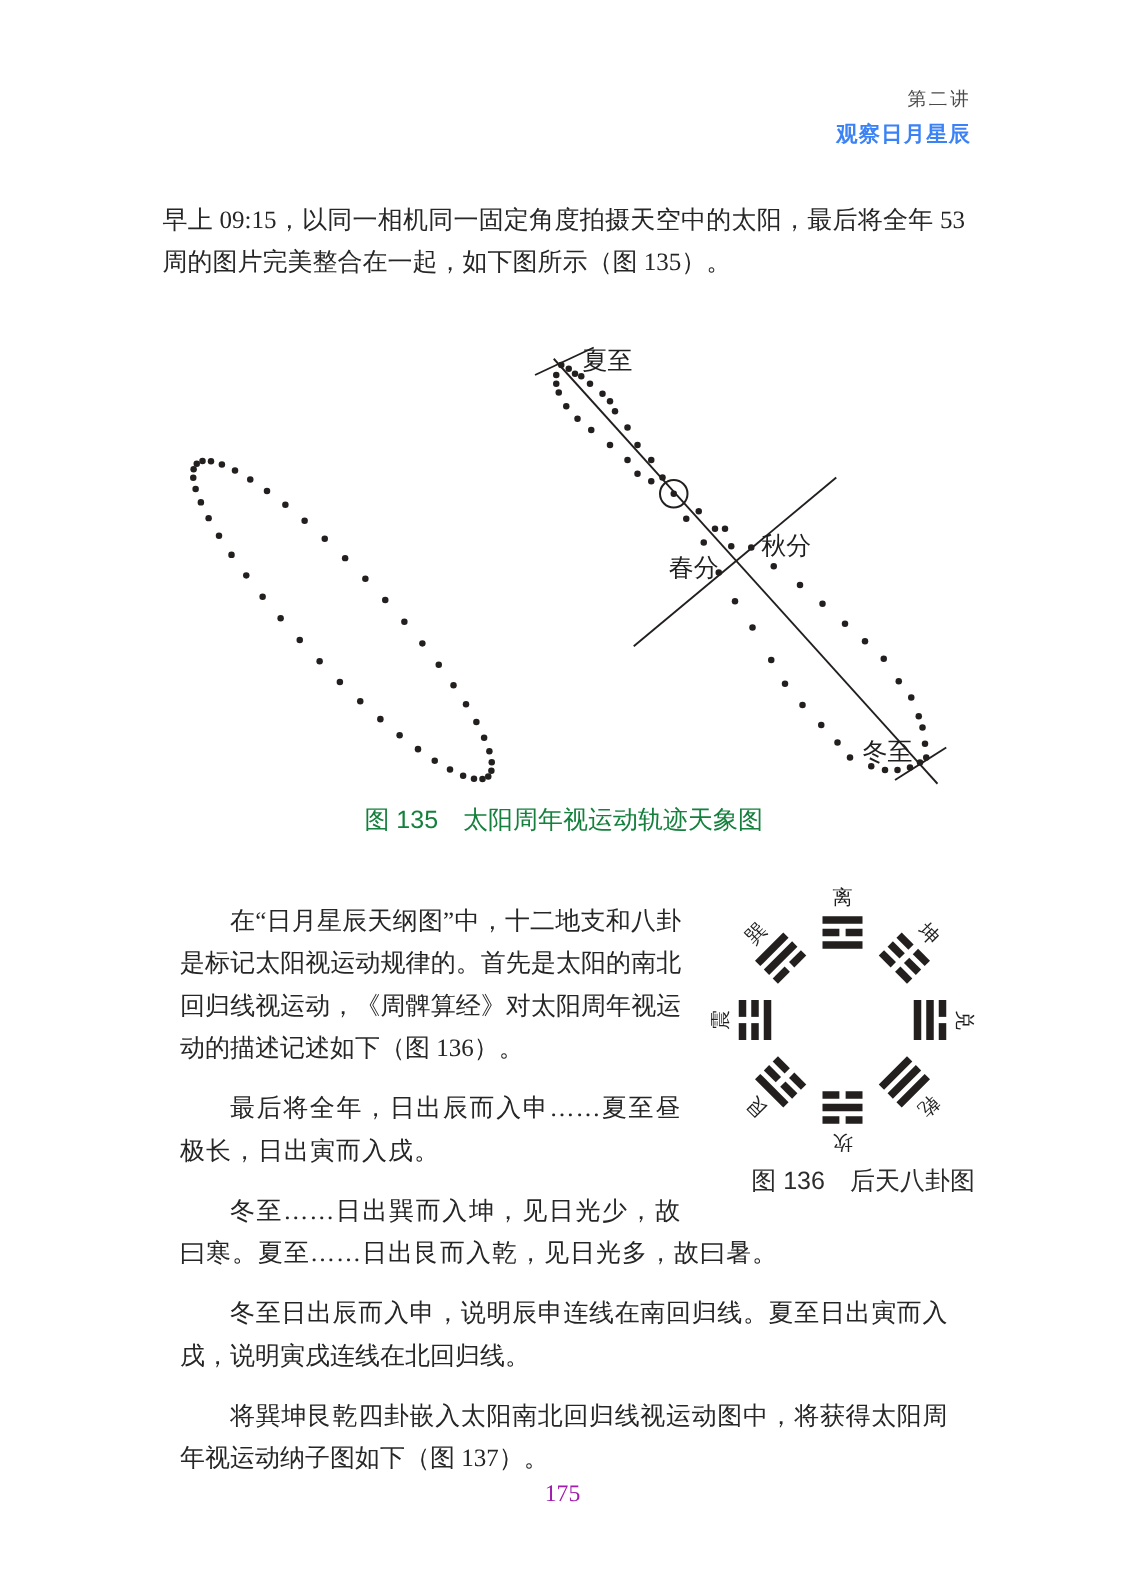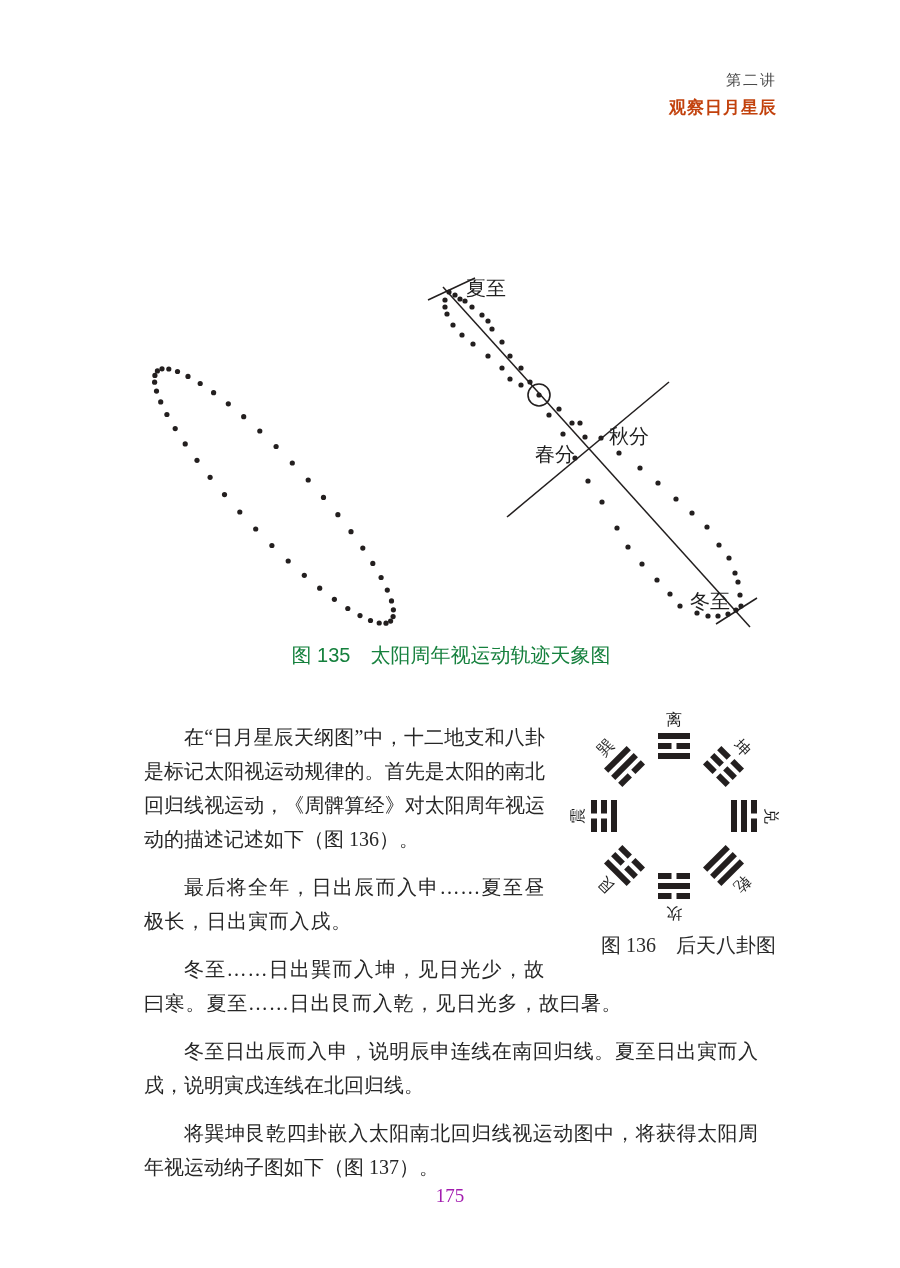--- a/index.html
+++ b/index.html
@@ -4,48 +4,49 @@
 <style>
   html,body{margin:0;padding:0;background:#e8e8e8;}
   .page{
     position:relative;width:900px;height:1268px;background:#ffffff;
     margin:0 auto;overflow:hidden;
     font-family:"Liberation Serif","DejaVu Serif",serif;color:#262626;
   }
   .hdr{position:absolute;top:70px;right:123px;text-align:right;
        font-family:"Liberation Sans","DejaVu Sans",sans-serif;}
   .hdr .chapter{font-size:15px;color:#4a4a4a;letter-spacing:2px;line-height:20px;}
-  .hdr .section{font-size:17px;font-weight:bold;color:#c2410c;letter-spacing:1px;line-height:24px;margin-top:6px;}
+  .hdr .section{font-size:17px;font-weight:bold;color:#3b82f6;letter-spacing:1px;line-height:24px;margin-top:6px;}
   .p1{position:absolute;top:159px;left:130px;width:642px;
       font-size:20px;line-height:34px;text-align:justify;}
   .fig135{position:absolute;top:265px;left:130px;width:642px;height:378px;}
   .fig135 svg{overflow:visible;display:block;}
   .cap135{position:absolute;top:642px;left:130px;width:642px;text-align:center;
       font-family:"Liberation Sans","DejaVu Sans",sans-serif;font-size:20px;color:#15803d;}
   .flow{position:absolute;top:706px;left:130px;width:642px;
       font-size:20px;line-height:34px;text-align:justify;}
   .flow p{margin:14px;text-indent:2em;}
   .flow p.quote{letter-spacing:0.8px;}
   .baguabox{float:right;width:227px;height:272px;position:relative;}
   .baguabox svg{overflow:visible;display:block;position:absolute;top:0;left:0;}
   .cap136{position:absolute;top:222px;left:0;width:227px;text-indent:56px;
-      font-family:Liberation Serif, serif;font-size:20px;color:#2b2b2b;white-space:nowrap;}
+      font-family:Liberation Sans, sans-serif;font-size:20px;color:#2b2b2b;white-space:nowrap;}
   .pageno{position:absolute;top:1185px;left:0;width:900px;text-align:center;
       font-size:19px;color:#a21caf;}
 </style>
 </head>
 <body>
 
 <div class="page">
 
   <div class="hdr">
     <div class="chapter">第二讲</div>
     <div class="section">观察日月星辰</div>
   </div>
 
+  <div class="p1">早上 09:15，以同一相机同一固定角度拍摄天空中的太阳，最后将全年 53 周的图片完美整合在一起，如下图所示（图 135）。</div>
 
   <div class="fig135">
     <svg id="fig135-svg" width="642" height="378">
         <g>
           <circle cx="260.6" cy="356.1" r="2.6" fill="#231f1f"></circle>
           <circle cx="256.0" cy="358.2" r="2.6" fill="#231f1f"></circle>
           <circle cx="249.2" cy="358.0" r="2.6" fill="#231f1f"></circle>
           <circle cx="240.5" cy="355.5" r="2.6" fill="#231f1f"></circle>
           <circle cx="230.0" cy="350.6" r="2.6" fill="#231f1f"></circle>
           <circle cx="217.8" cy="343.5" r="2.6" fill="#231f1f"></circle>

